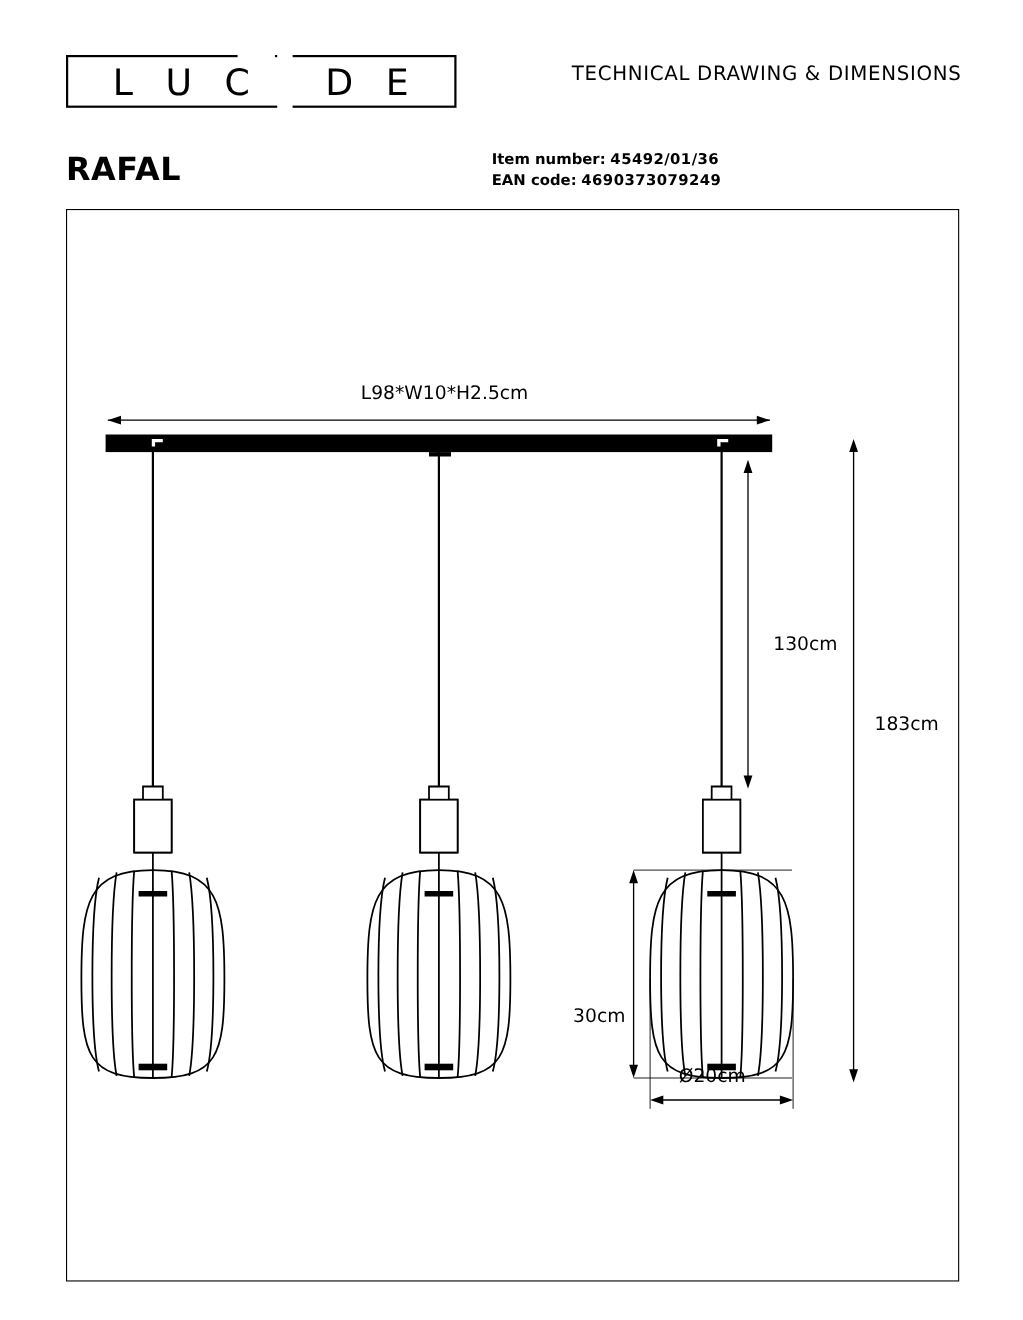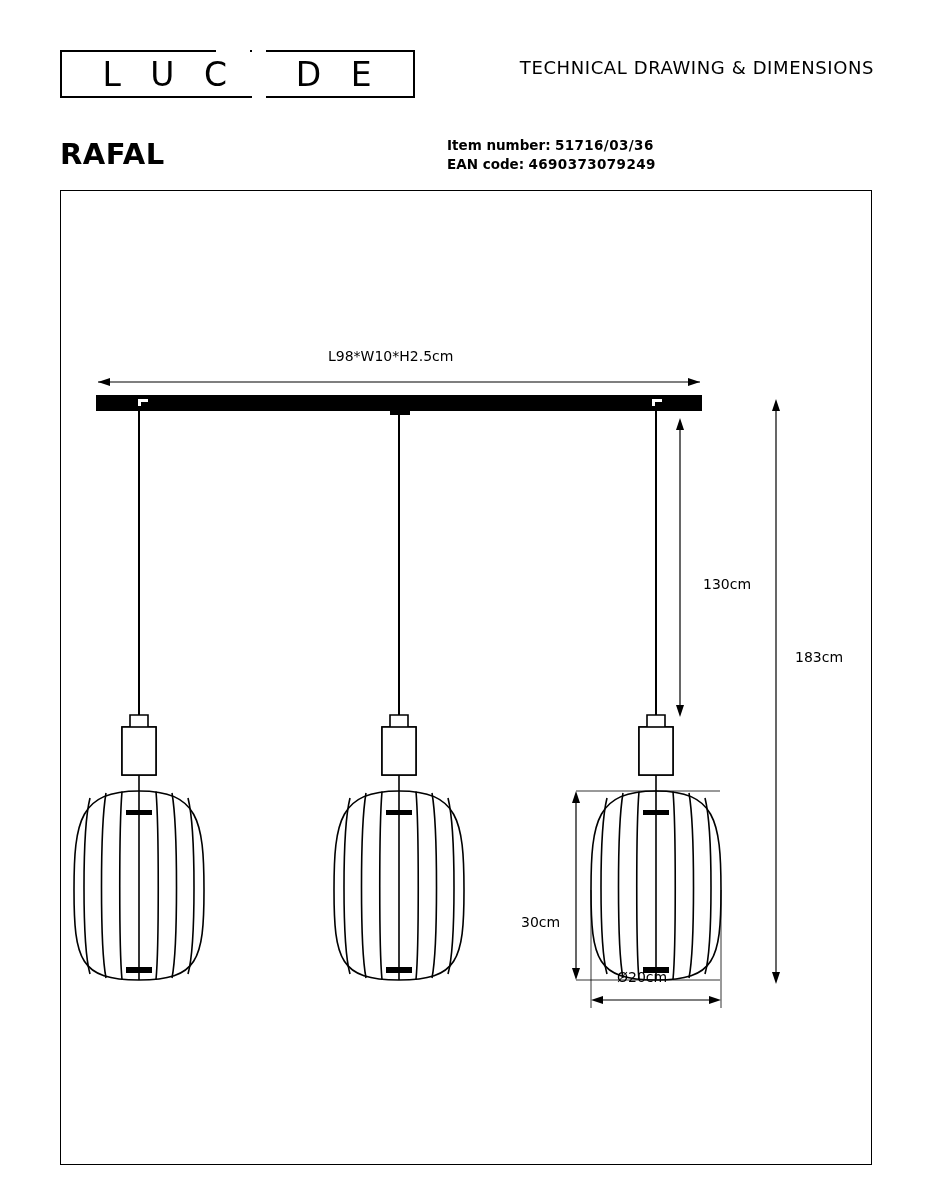--- a/index.html
+++ b/index.html
@@ -103,21 +103,21 @@
   .drawing {
     position: absolute;
     left: 60px;
     top: 190px;
     width: 812px;
     height: 975px;
   }
   .lbl-text {
     position: absolute;
     font-family: "DejaVu Sans", sans-serif;
-    font-size: 14px;
+    font-size: 17px;
     font-weight: 500;
     white-space: nowrap;
   }
   .lbl-top      { left: 268px; top: 158px; }
   .lbl-130      { left: 643px; top: 386px; }
   .lbl-183      { left: 735px; top: 459px; }
   .lbl-30       { left: 461px; top: 700px; margin-top: 24px; }
   .lbl-diam     { left: 557px; top: 779px; text-align: center; }
 </style>
 </head>
@@ -136,21 +136,21 @@
   </div>
   <div class="notch notch-1"></div>
   <div class="notch notch-2"></div>
 
   <div class="header-right">TECHNICAL DRAWING &amp; DIMENSIONS</div>
 
   <div class="product-name">RAFAL</div>
   <div class="item-block">
     <div>
       <span class="lbl">Item number:</span>
-      <span class="val">51716/03/36</span>
+      <span class="val">45492/01/36</span>
     </div>
     <div>
       <span class="lbl">EAN code:</span>
       <span class="val thin">4690373079249</span>
     </div>
   </div>
 
   <div class="frame"></div>
 
   <div class="drawing">

